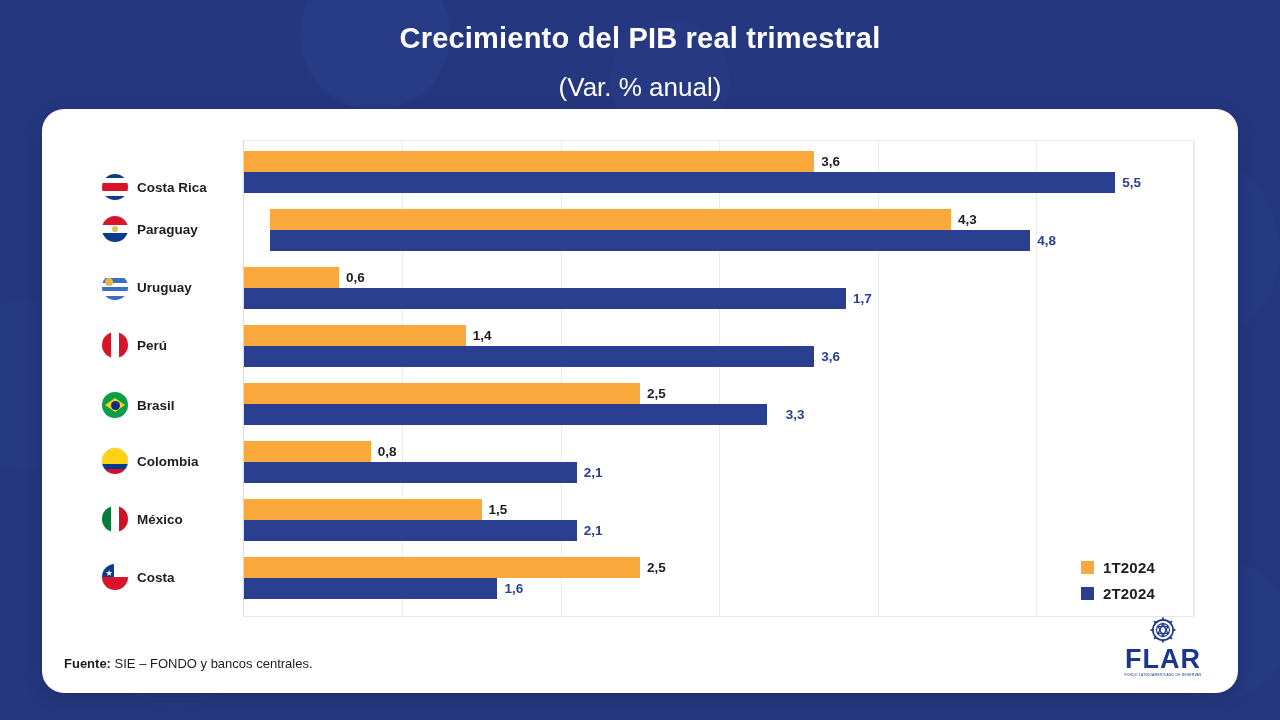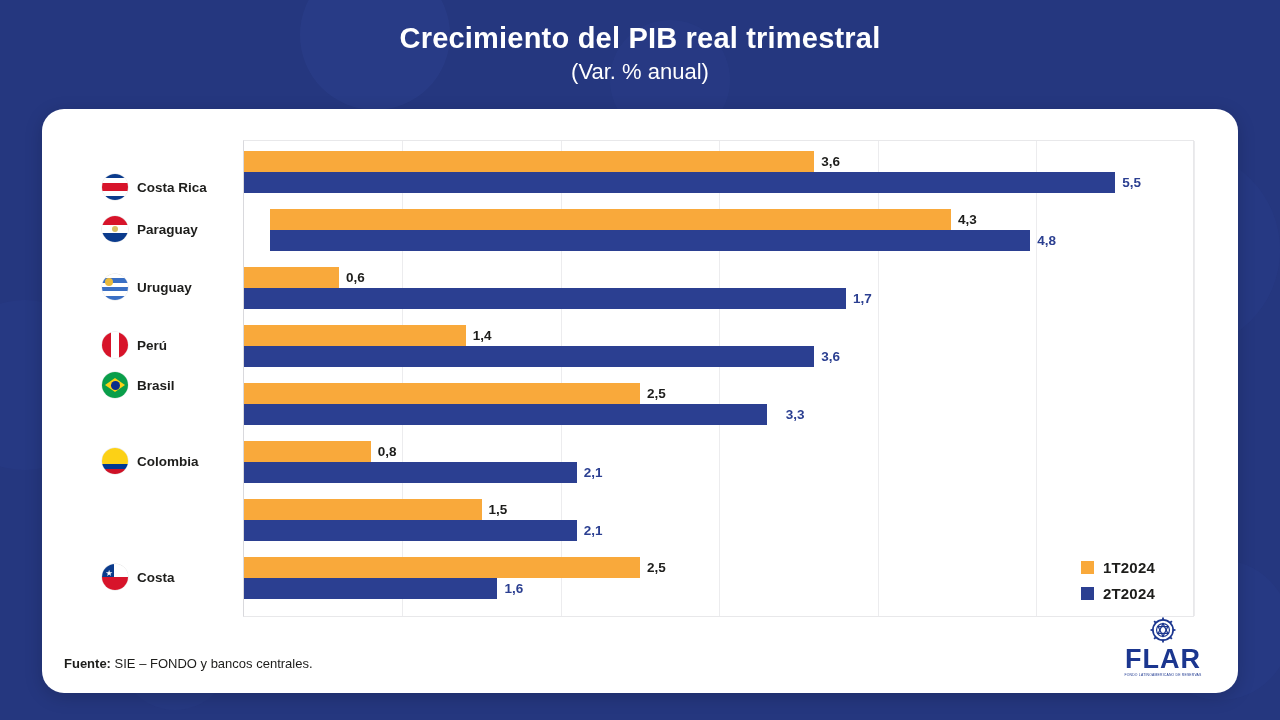--- a/index.html
+++ b/index.html
@@ -30,22 +30,22 @@
   
   .header {
     position: absolute; left: 0; top: 20px; width: 1280px;
     text-align: center; color: #ffffff;
   }
   .title {
     font-size: 29px; font-weight: bold; letter-spacing: .2px;
     line-height: 36px;
   }
   .subtitle {
-    font-size: 22px; font-weight: normal; line-height: 30px;
-    margin-top: 1px;
+    font-size: 26px; font-weight: normal; line-height: 30px;
+    margin-top: 16px;
   }
 
   
   .card {
     position: absolute;
     left: 42px; top: 109px;
     width: 1196px; height: 584px;
     background: #ffffff;
     border-radius: 22px;
     box-shadow: 0 4px 18px rgba(0,0,0,.18);
@@ -196,37 +196,45 @@
           <span class="cname">Uruguay</span>
         </div>
         <div class="label-row" style="top: 176px;">
           <span class="flag">
             <i style="top: 0px; height: 100%; left: 0%; width: 33.3333%; background: rgb(215, 20, 42); position: absolute;"></i>
             <i style="top: 0px; height: 100%; left: 33.3333%; width: 33.3333%; background: rgb(255, 255, 255); position: absolute;"></i>
             <i style="top: 0px; height: 100%; left: 66.6667%; width: 33.3333%; background: rgb(215, 20, 42); position: absolute;"></i>
           </span>
           <span class="cname">Perú</span>
         </div>
-        <div class="label-row" style="top: 216px;">
+        <div class="label-row" style="top: 236px;">
           <span class="flag">
             <i style="top: 0%; height: 100%; background: rgb(10, 158, 74);"></i>
             <i style="top: 50%; left: 50%; width: 20px; height: 14px; margin: -7px 0px 0px -10px; background: rgb(252, 209, 22); clip-path: polygon(50% 0px, 100% 50%, 50% 100%, 0px 50%);"></i>
             <i style="top: 50%; left: 50%; width: 9px; height: 9px; margin: -4.5px 0px 0px -4.5px; background: rgb(10, 45, 140); border-radius: 50%;"></i>
           </span>
           <span class="cname">Brasil</span>
         </div>
         <div class="label-row" style="top: 292px;">
           <span class="flag">
             <i style="top: 0%; height: 20%; background: rgb(252, 209, 22);"></i>
             <i style="top: 20%; height: 20%; background: rgb(252, 209, 22);"></i>
             <i style="top: 40%; height: 20%; background: rgb(252, 209, 22);"></i>
             <i style="top: 60%; height: 20%; background: rgb(0, 56, 147);"></i>
             <i style="top: 80%; height: 20%; background: rgb(206, 17, 38);"></i>
           </span>
           <span class="cname">Colombia</span>
+        </div>
+        <div class="label-row" style="top: 350px;">
+          <span class="flag">
+            <i style="top: 0px; height: 100%; left: 0%; width: 33.3333%; background: rgb(10, 123, 62); position: absolute;"></i>
+            <i style="top: 0px; height: 100%; left: 33.3333%; width: 33.3333%; background: rgb(255, 255, 255); position: absolute;"></i>
+            <i style="top: 0px; height: 100%; left: 66.6667%; width: 33.3333%; background: rgb(206, 17, 38); position: absolute;"></i>
+          </span>
+          <span class="cname">México</span>
         </div>
         <div class="label-row" style="top: 408px;">
           <span class="flag">
             <i style="top: 0px; height: 50%; background: rgb(255, 255, 255);"></i>
             <i style="top: 50%; height: 50%; background: rgb(215, 20, 42);"></i>
             <i style="top: 0px; height: 50%; width: 45%; background: rgb(11, 59, 140);"></i>
             <i style="top: 22%; left: 14%; width: 7px; height: 7px; background: rgb(255, 255, 255); clip-path: polygon(50% 0px, 61% 35%, 98% 35%, 68% 57%, 79% 91%, 50% 70%, 21% 91%, 32% 57%, 2% 35%, 39% 35%);"></i>
           </span>
           <span class="cname">Costa</span>
         </div>

